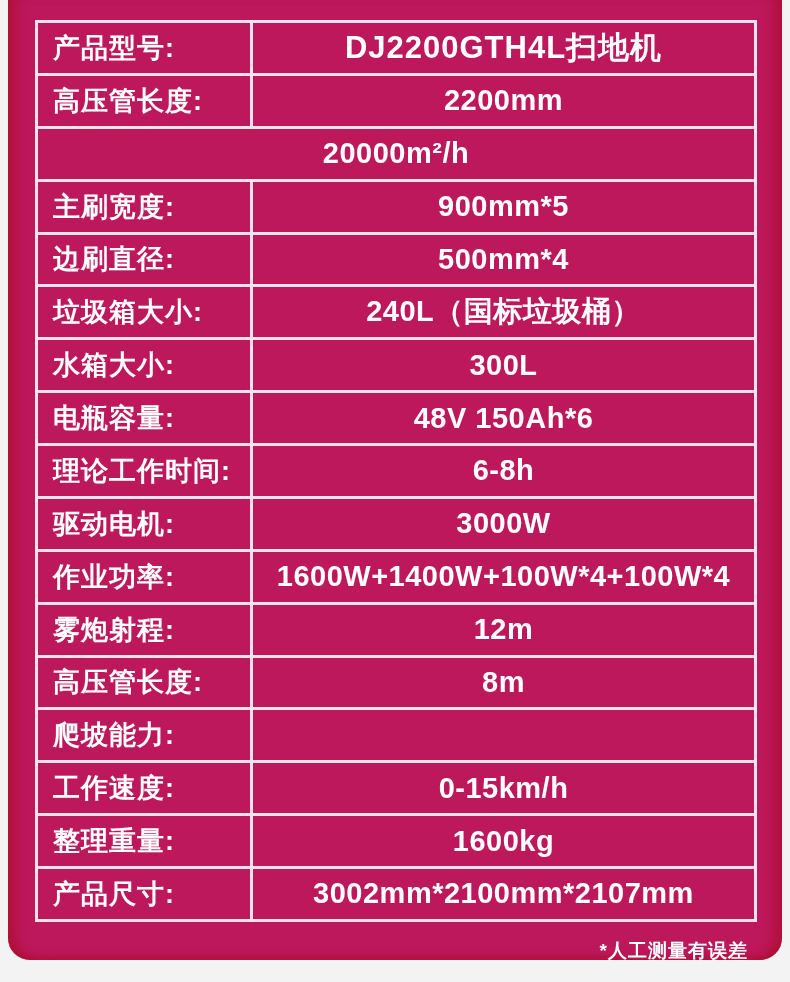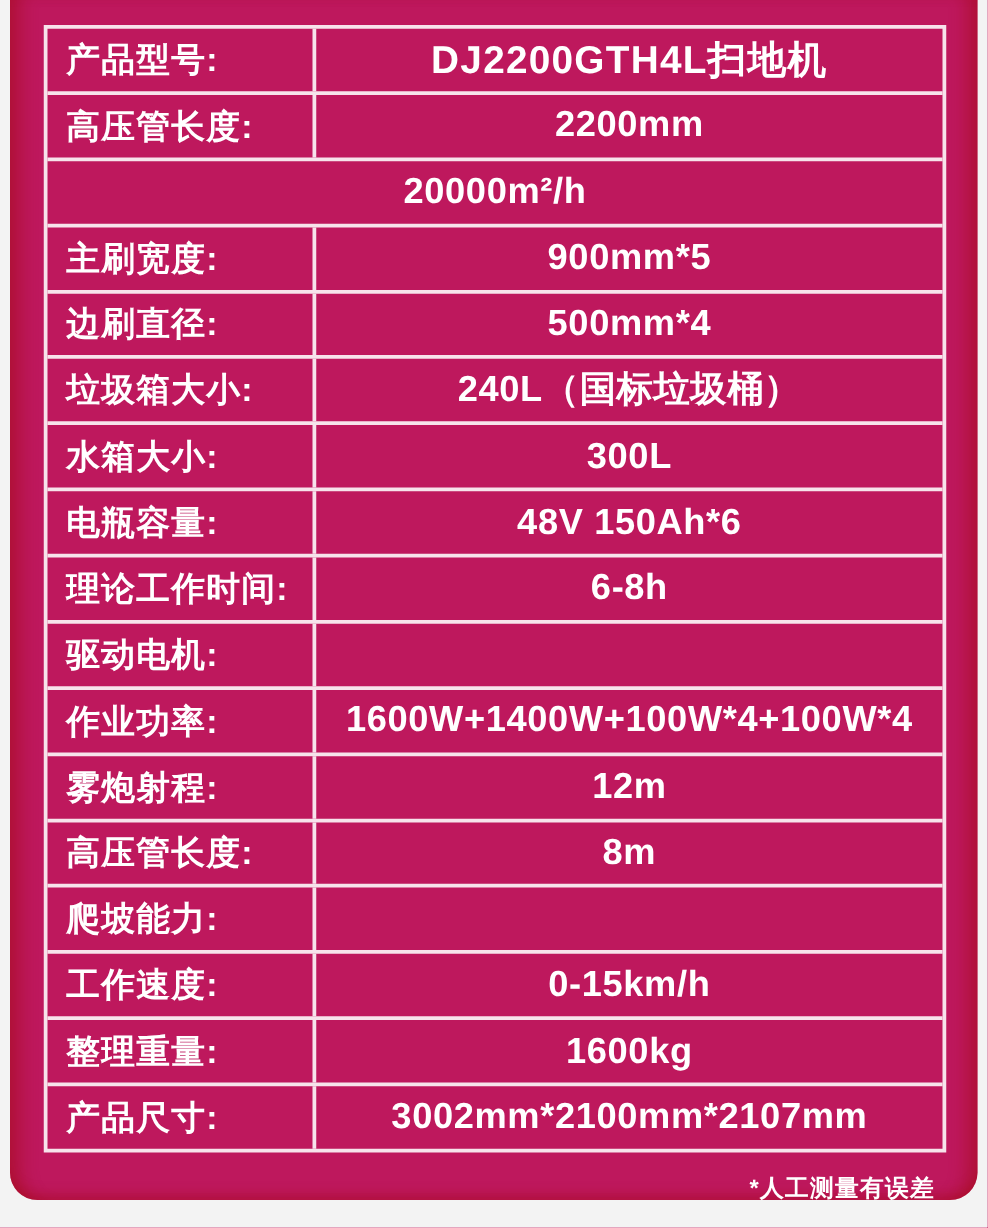--- a/index.html
+++ b/index.html
@@ -108,20 +108,21 @@
         <div class="row">
           <div class="cell label">电瓶容量:</div>
           <div class="cell value">48V 150Ah*6</div>
         </div>
         <div class="row">
           <div class="cell label">理论工作时间:</div>
           <div class="cell value">6-8h</div>
         </div>
         <div class="row">
           <div class="cell label">驱动电机:</div>
+          <div class="cell value">3000W</div>
         </div>
         <div class="row">
           <div class="cell label">作业功率:</div>
           <div class="cell value">1600W+1400W+100W*4+100W*4</div>
         </div>
         <div class="row">
           <div class="cell label">雾炮射程:</div>
           <div class="cell value">12m</div>
         </div>
         <div class="row">

